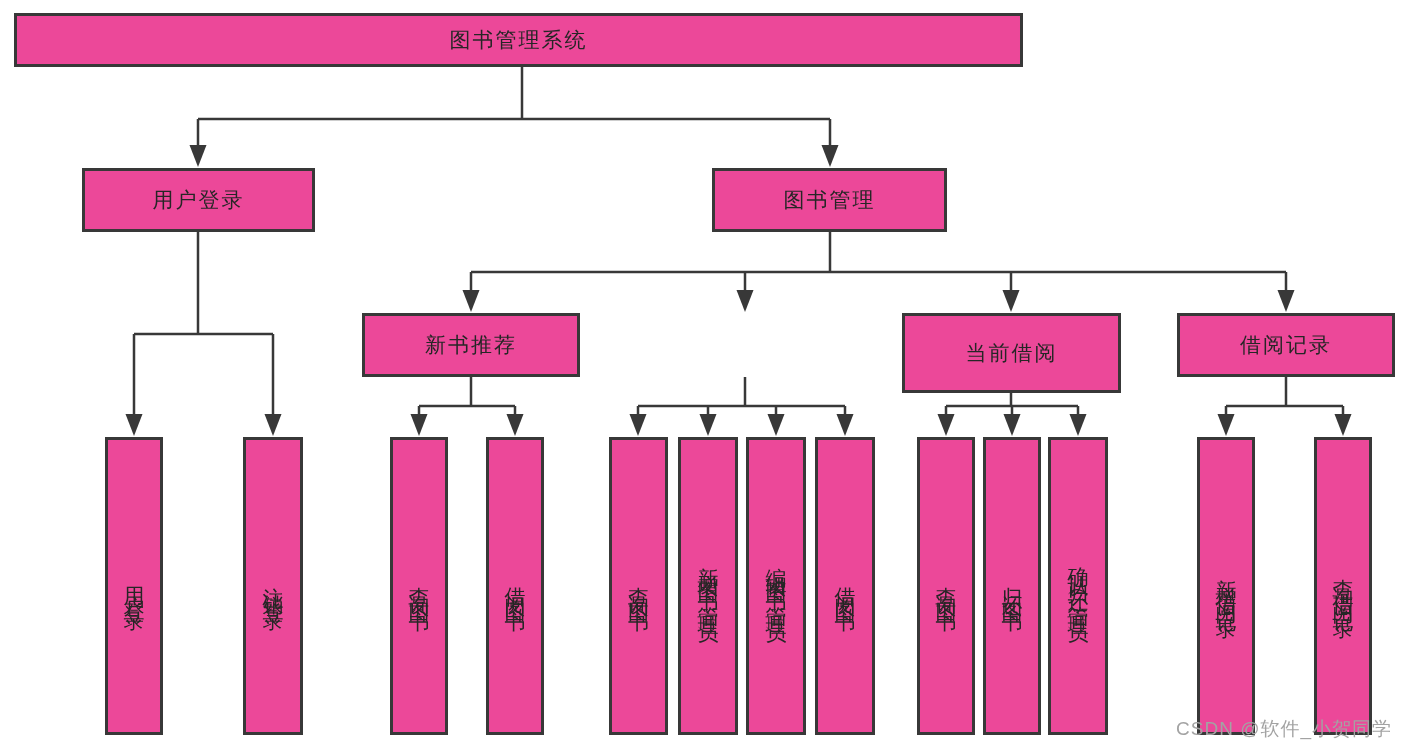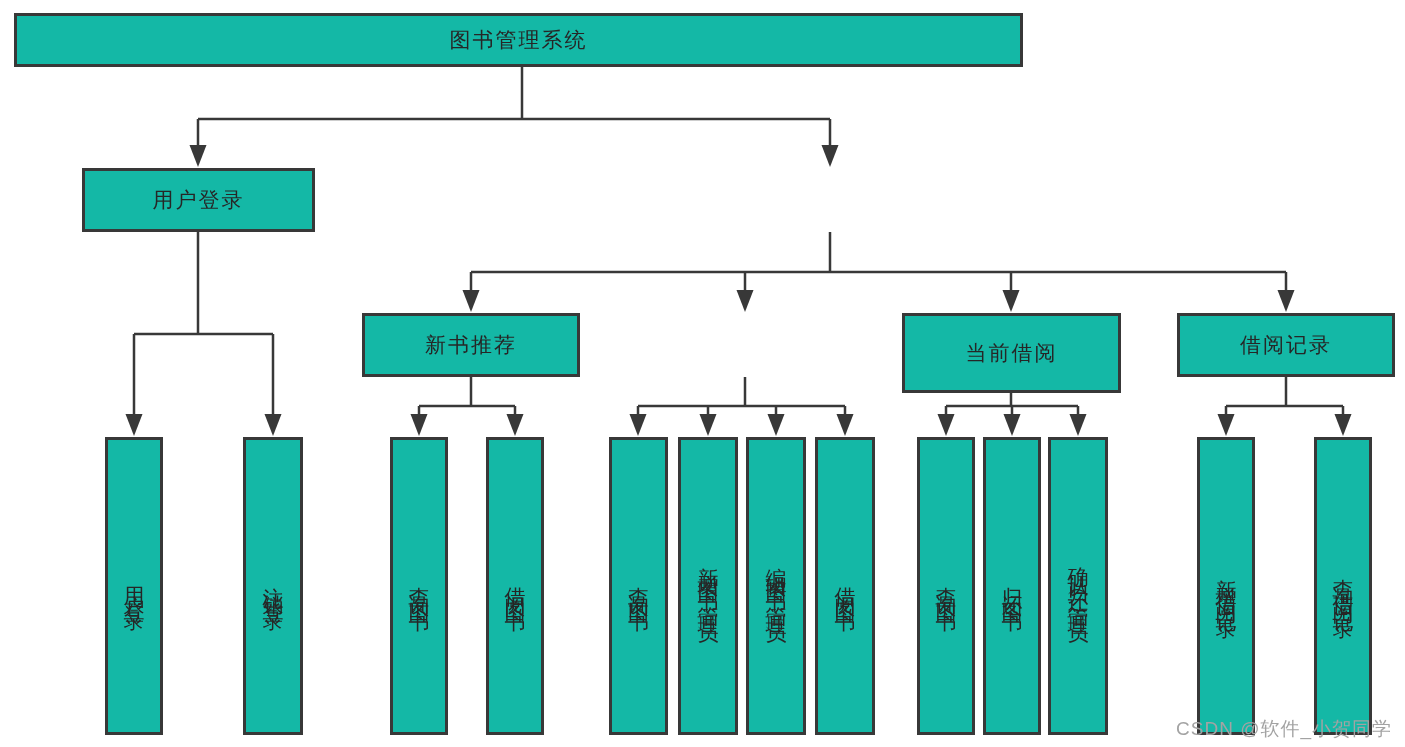--- a/index.html
+++ b/index.html
@@ -17,21 +17,21 @@
     color:var(--text-color);
     overflow:hidden;
   }
   .connectors{position:absolute;left:0;top:0;z-index:1;}
   .connectors path{fill:none;stroke:var(--line-color);stroke-width:2.5;}
   .connectors polygon{fill:var(--line-color);stroke:none;}
   .box{
     position:absolute;
     box-sizing:border-box;
     border:3px solid var(--line-color);
-    background:#14b8a6;
+    background:#ec4899;
     display:flex;align-items:center;justify-content:center;
     z-index:2;
   }
   .hbox span{
     font-size:21px;letter-spacing:2px;white-space:nowrap;
   }
   .vbox span{
     writing-mode:vertical-lr;
     text-orientation:mixed;
     font-size:21px;letter-spacing:8px;
@@ -89,20 +89,23 @@
     <polygon points="1334.5,414 1351.5,414 1343,436"></polygon>
   </svg>
 
   <div class="box hbox" style="left:14px;top:13px;width:1009px;height:54px">
     <span>图书管理系统</span>
   </div>
 
   <div class="box hbox" style="left:82px;top:168px;width:233px;height:64px">
     <span>用户登录</span>
   </div>
+  <div class="box hbox" style="left:712px;top:168px;width:235px;height:64px">
+    <span>图书管理</span>
+  </div>
 
   <div class="box hbox" style="left:362px;top:313px;width:218px;height:64px">
     <span>新书推荐</span>
   </div>
   <div class="box hbox" style="left:902px;top:313px;width:219px;height:80px">
     <span>当前借阅</span>
   </div>
   <div class="box hbox" style="left:1177px;top:313px;width:218px;height:64px">
     <span>借阅记录</span>
   </div>

